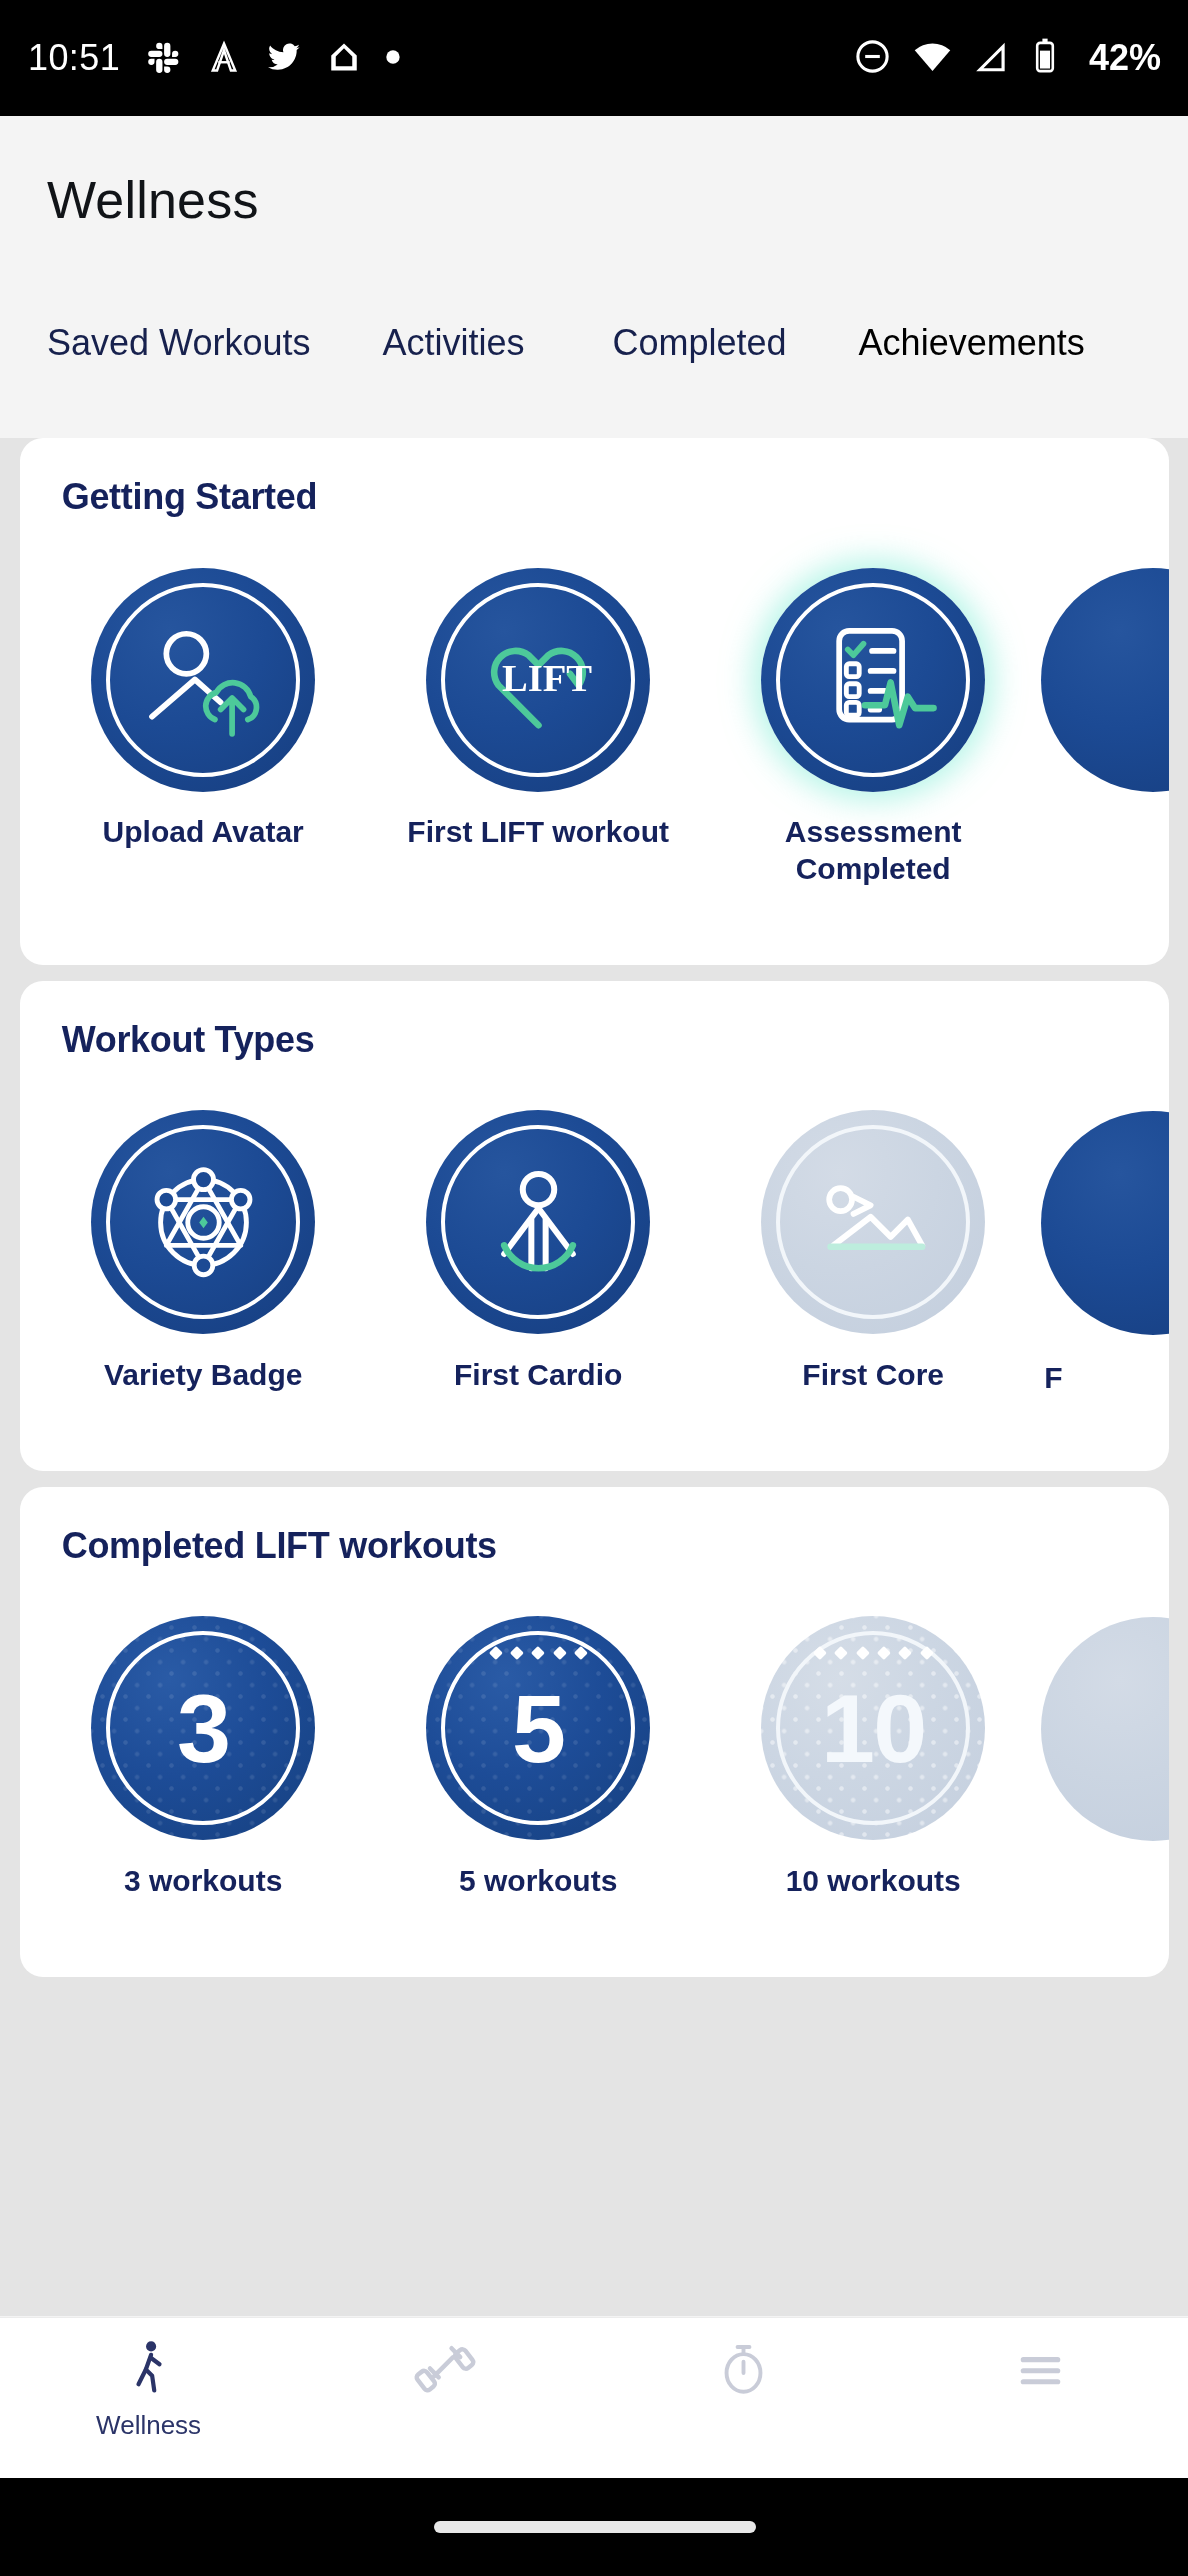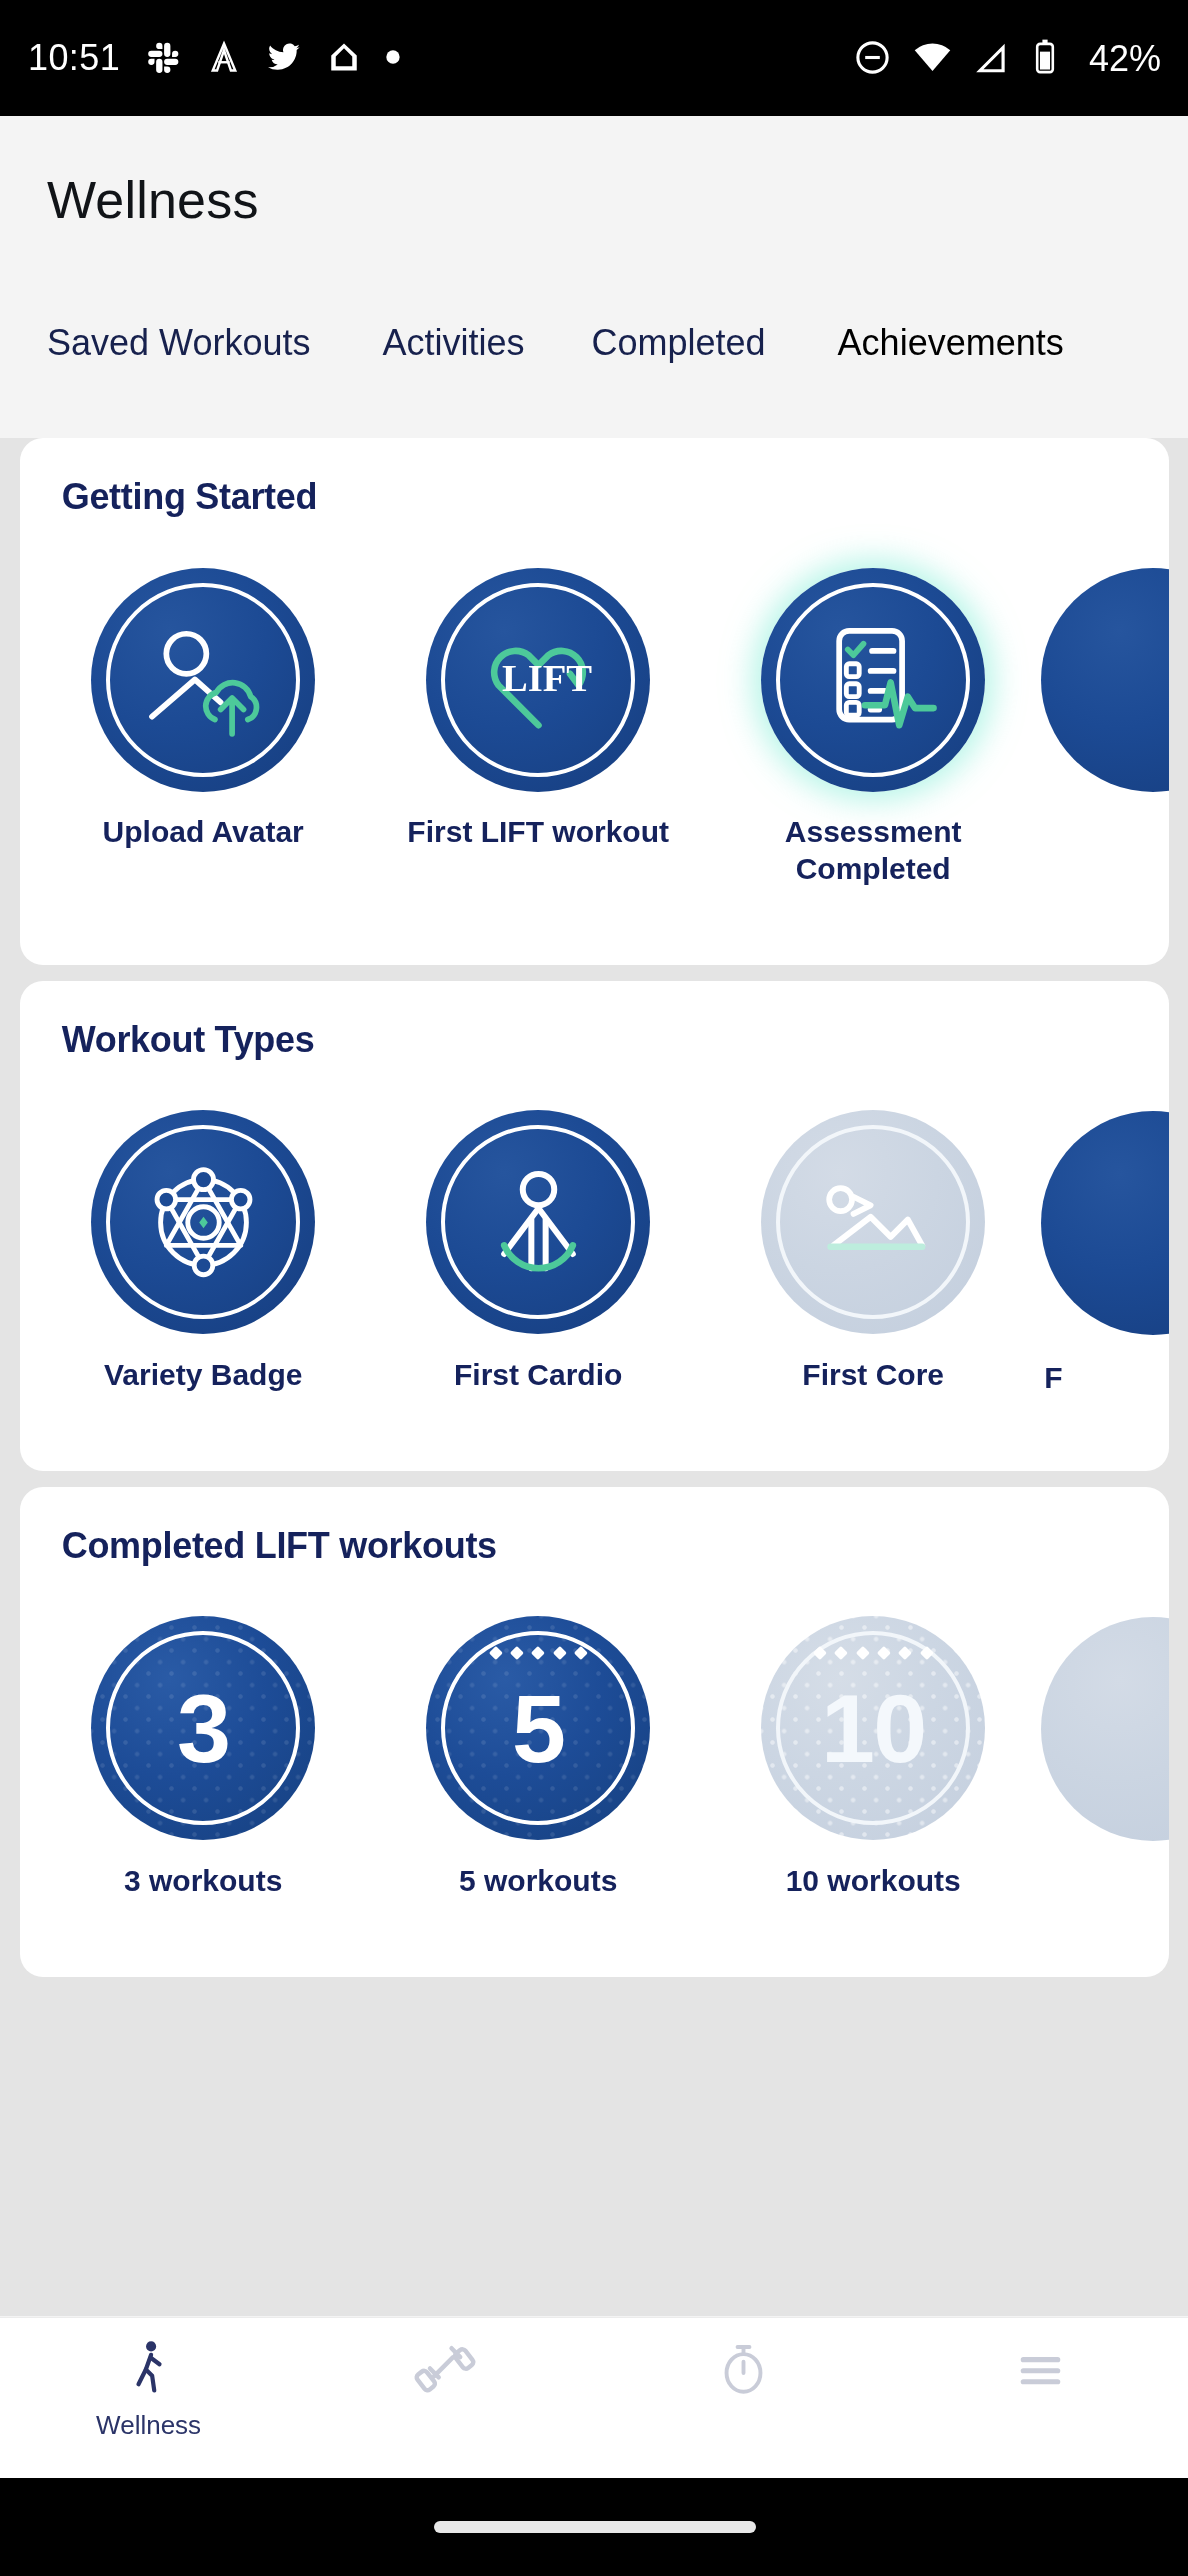--- a/index.html
+++ b/index.html
@@ -13,42 +13,42 @@
 
   
   .statusbar {
     position: absolute; top: 0; left: 0; width: 1189px; height: 116px;
     background: #000; color: #fff; display: flex; align-items: center;
     padding: 0 28px;
   }
   .sb-clock { font-size: 36px; letter-spacing: 0.4px; font-weight: 400; }
   .sb-left-icons { display: flex; align-items: center; gap: 23px; margin-left: 27px; }
   .sb-spacer { flex: 1; }
-  .sb-right-icons { display: flex; align-items: flex-end; gap: 19.7px; }
+  .sb-right-icons { display: flex; align-items: center; gap: 19.7px; font-weight: bold; }
   .sb-battpct { font-size: 36px; margin-left: 9px; }
   .sb-ic { display: block; }
 
   
   .header {
     position: absolute; top: 116px; left: 0; width: 1189px; height: 322px;
     background: #f4f4f4;
   }
   .page-title {
     position: absolute; left: 47px; top: 54px;
     font-size: 52px; color: #111418; font-weight: 400; letter-spacing: 0.2px;
   }
   .tabs {
     position: absolute; left: 0; top: 206px; width: 1058px;
     display: flex; align-items: flex-start; padding: 0 47px; gap: 0;
   }
   .tab {
     font-size: 36px; color: #17214d; font-weight: 400; white-space: nowrap;
   }
   .tab.sp1 { margin-right: 72px; }
-  .tab.sp2 { margin-right: 67px; }
+  .tab.sp2 { margin-right: 88px; }
   .tab.sp3 { margin-right: 72px; }
   .tab.active { color: #000000; }
 
   
   .scrollarea {
     position: absolute; top: 438px; left: 0; width: 1189px; height: 1878px;
     background: #e4e4e4; overflow: hidden;
   }
   .card {
     position: relative; margin: 0 19.7px 16px 19.7px;

